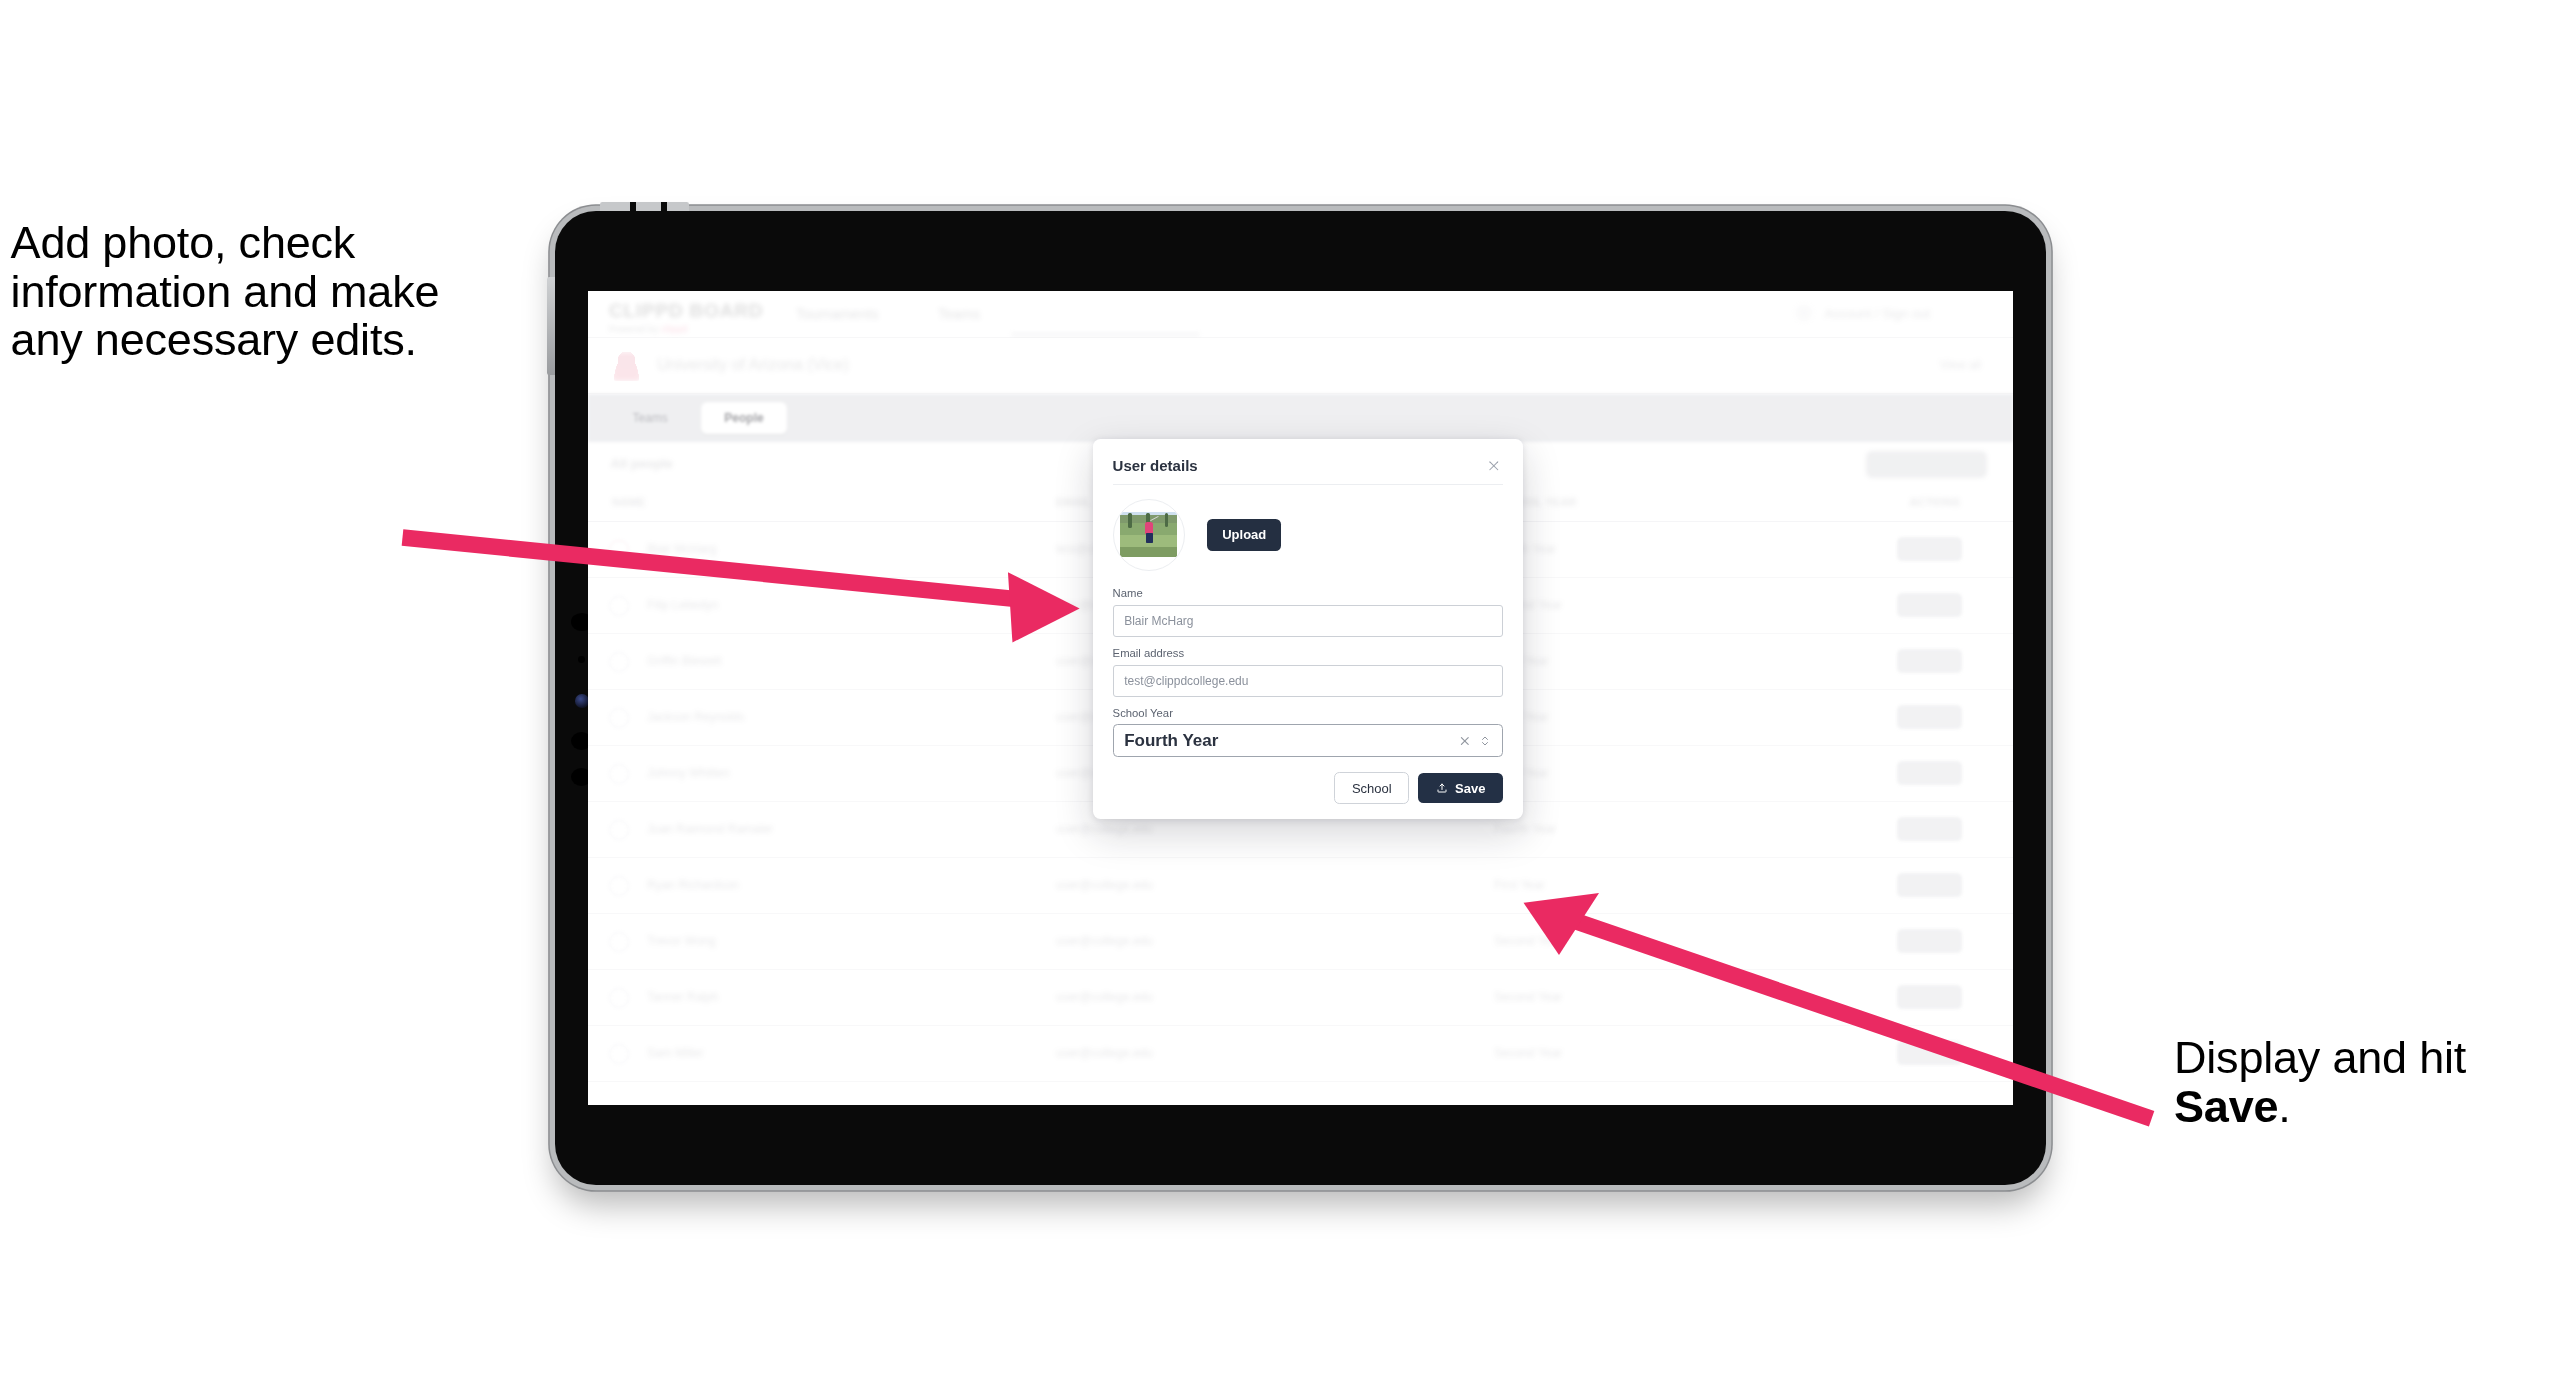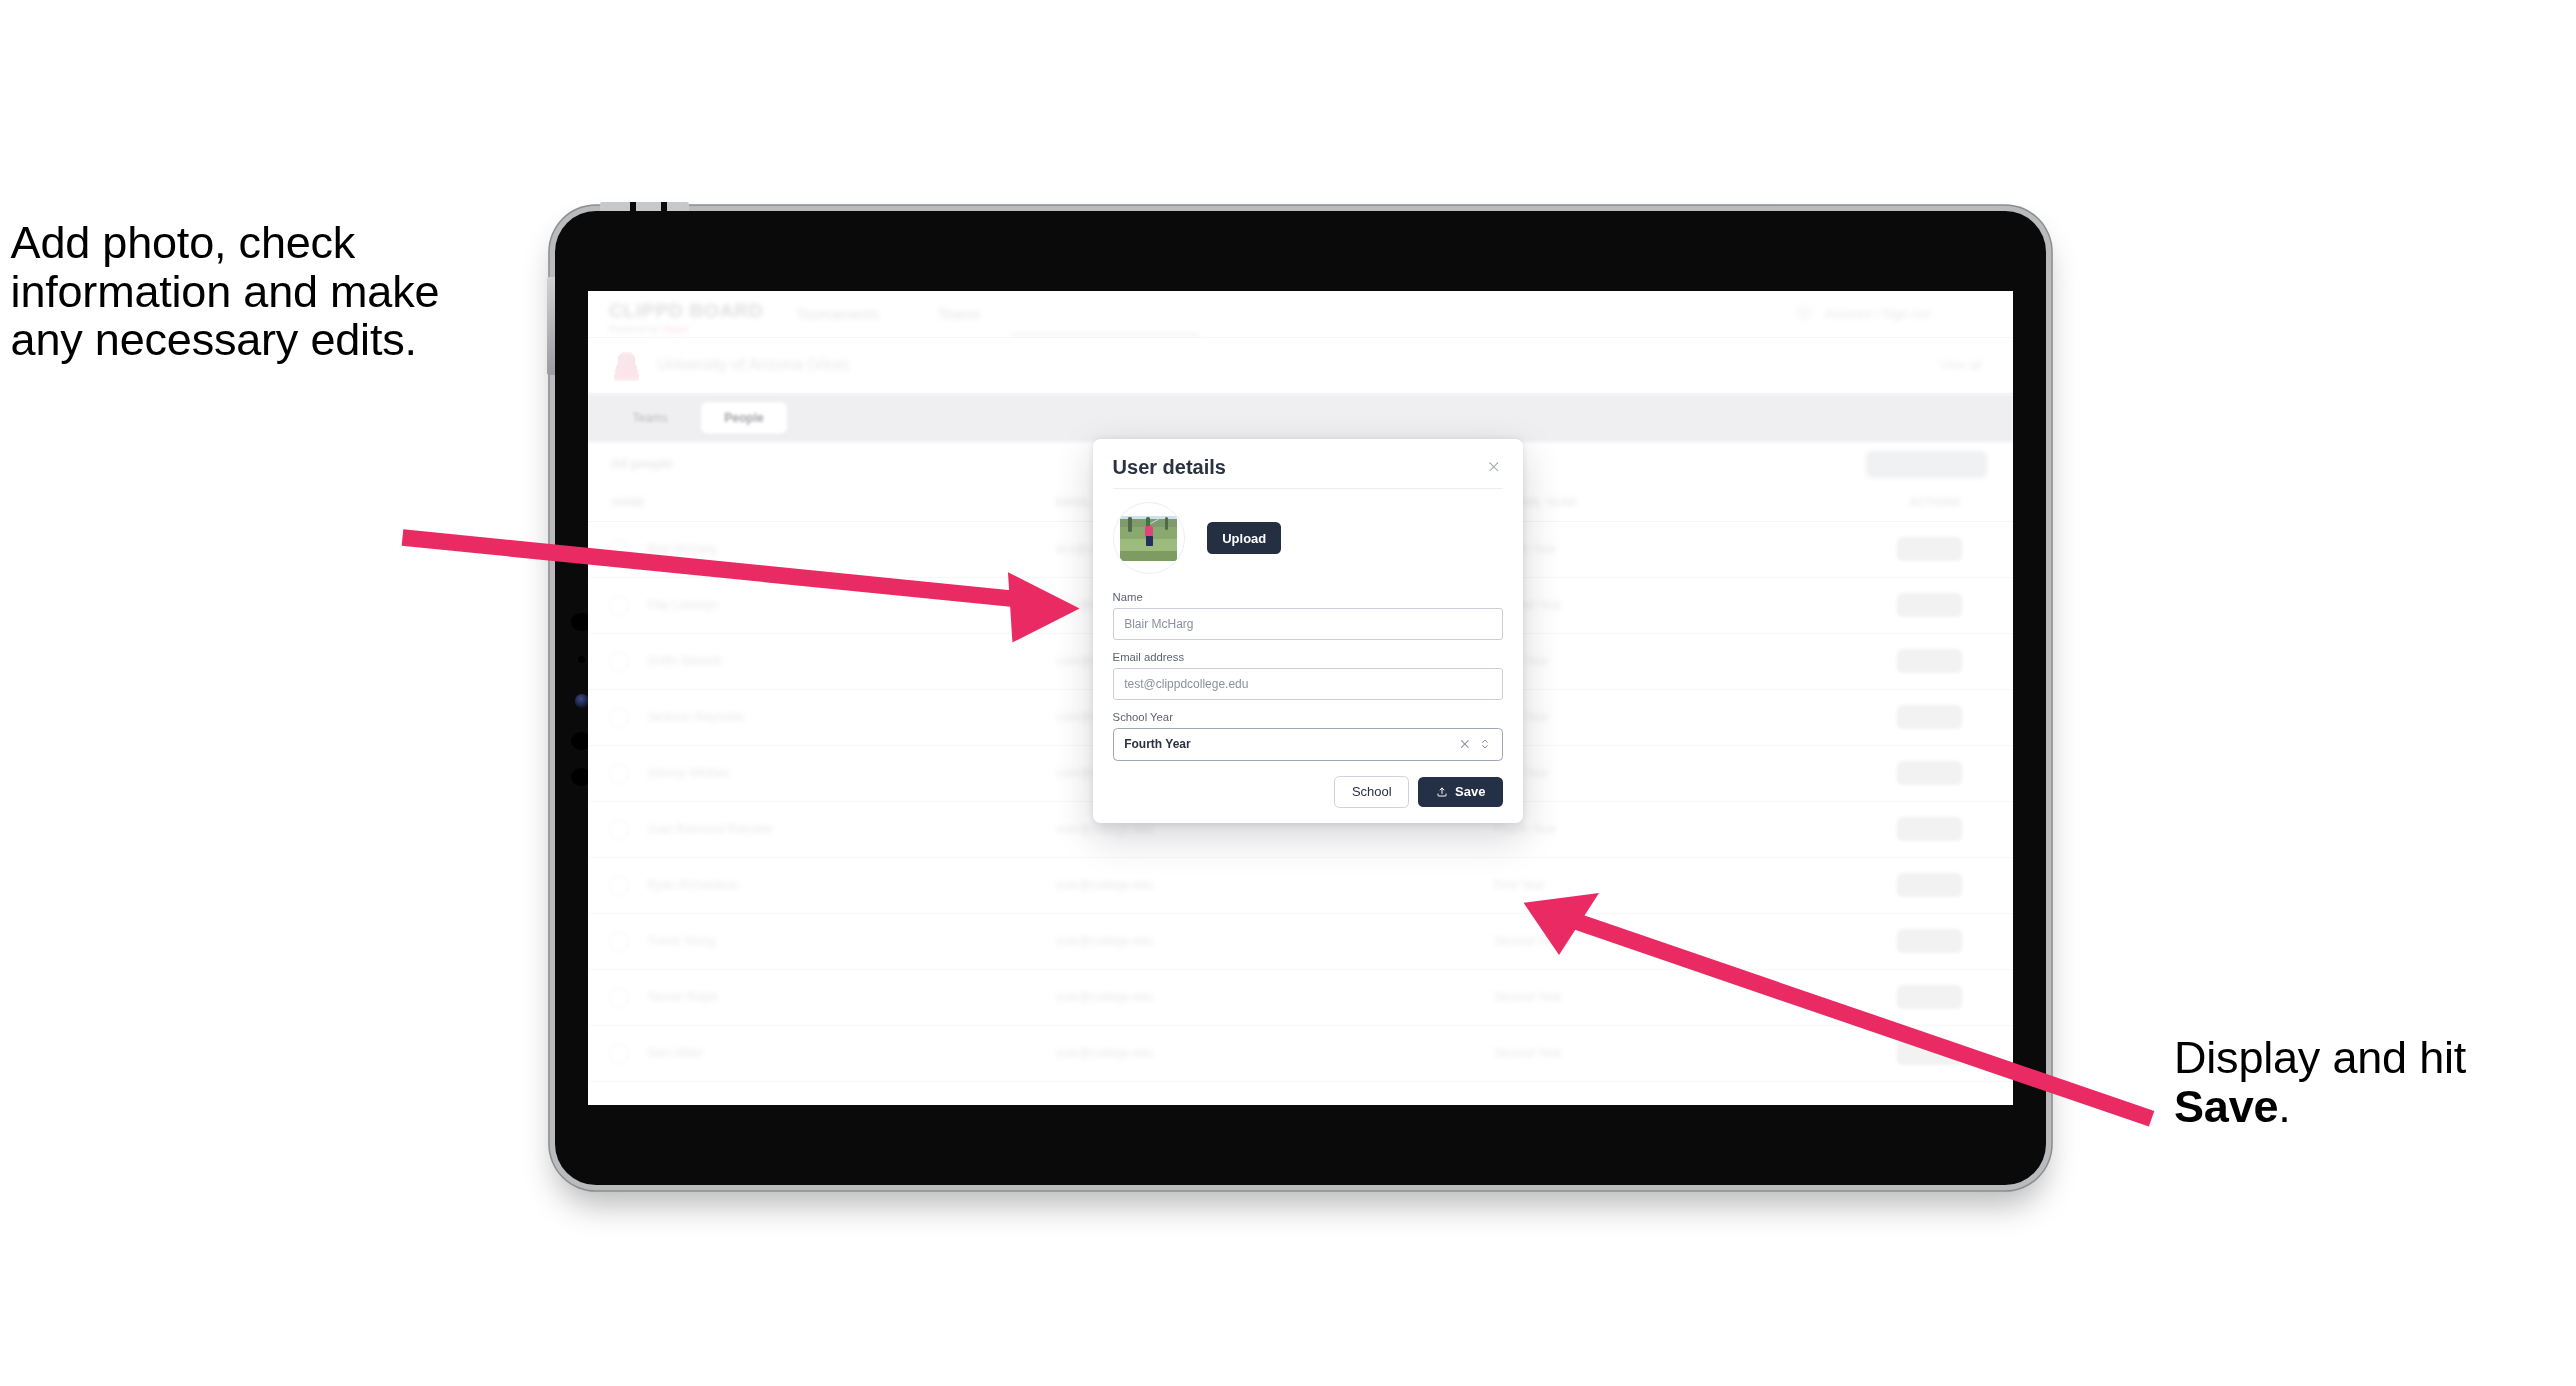--- a/index.html
+++ b/index.html
@@ -188,21 +188,21 @@
     background:#fff;
     border-radius: 7.5px;
     box-shadow: 0 13.6px 38px rgba(20,24,40,0.18), 0 1.5px 7.5px rgba(20,24,40,0.10);
     padding: 16.6px 19.6px 15px 19.6px;
     height: auto;
   }
   .modal-head {
     display:flex; align-items:center; justify-content:space-between;
     padding-bottom: 9px; border-bottom: 0.8px solid #eceef1; margin-bottom: 13.6px;
   }
-  .modal-title { font-size:20px; font-weight:700; color:#2b3240; }
+  .modal-title { font-size:15px; font-weight:700; color:#2b3240; }
   .close-btn {
     width:19.6px; height:19.6px; display:flex; align-items:center; justify-content:center;
     cursor:pointer; color:#9aa0ab;
   }
   .close-btn svg { width:13.6px; height:13.6px; }
 
   .photo-row { display:flex; align-items:center; gap: 22.6px; margin-bottom: 16.6px; }
   .avatar {
     width: 72px; height: 72px; border-radius:50%;
     border: 1.1px solid #eceef1; display:flex; align-items:center; justify-content:center;
@@ -245,21 +245,21 @@
   .field-label { font-size:11.3px; color:#5c6370; margin-bottom: 5.3px; display:block; }
   .field-input {
     width:100%; height: 32px; border:0.8px solid #ccd0d6; border-radius:3px;
     padding: 0 10.6px; font-size:12px; color:#8b919c; background:#fff;
     font-family:"Liberation Sans", sans-serif; outline:none;
   }
   .select-wrap { position:relative; }
   .select-box {
     width:100%; height: 33px; border:0.8px solid #9fa5ae; border-radius:4.5px;
     padding: 0 51px 0 10.6px; display:flex; align-items:center;
-    font-size:12px; color:#2b3240; font-weight:600; background:#fff; cursor:pointer;
+    font-size:17px; color:#2b3240; font-weight:600; background:#fff; cursor:pointer;
   }
   .sel-clear, .sel-stepper {
     position:absolute; top:50%; transform:translateY(-50%);
     color:#8f959e; display:flex; align-items:center; justify-content:center; cursor:pointer;
   }
   .sel-clear   { right: 32px; width:13.6px; height:13.6px; }
   .sel-stepper { right: 12px; width:12px; height:15px; }
   .sel-clear svg, .sel-stepper svg { width:100%; height:100%; }
 
   .modal-actions {

